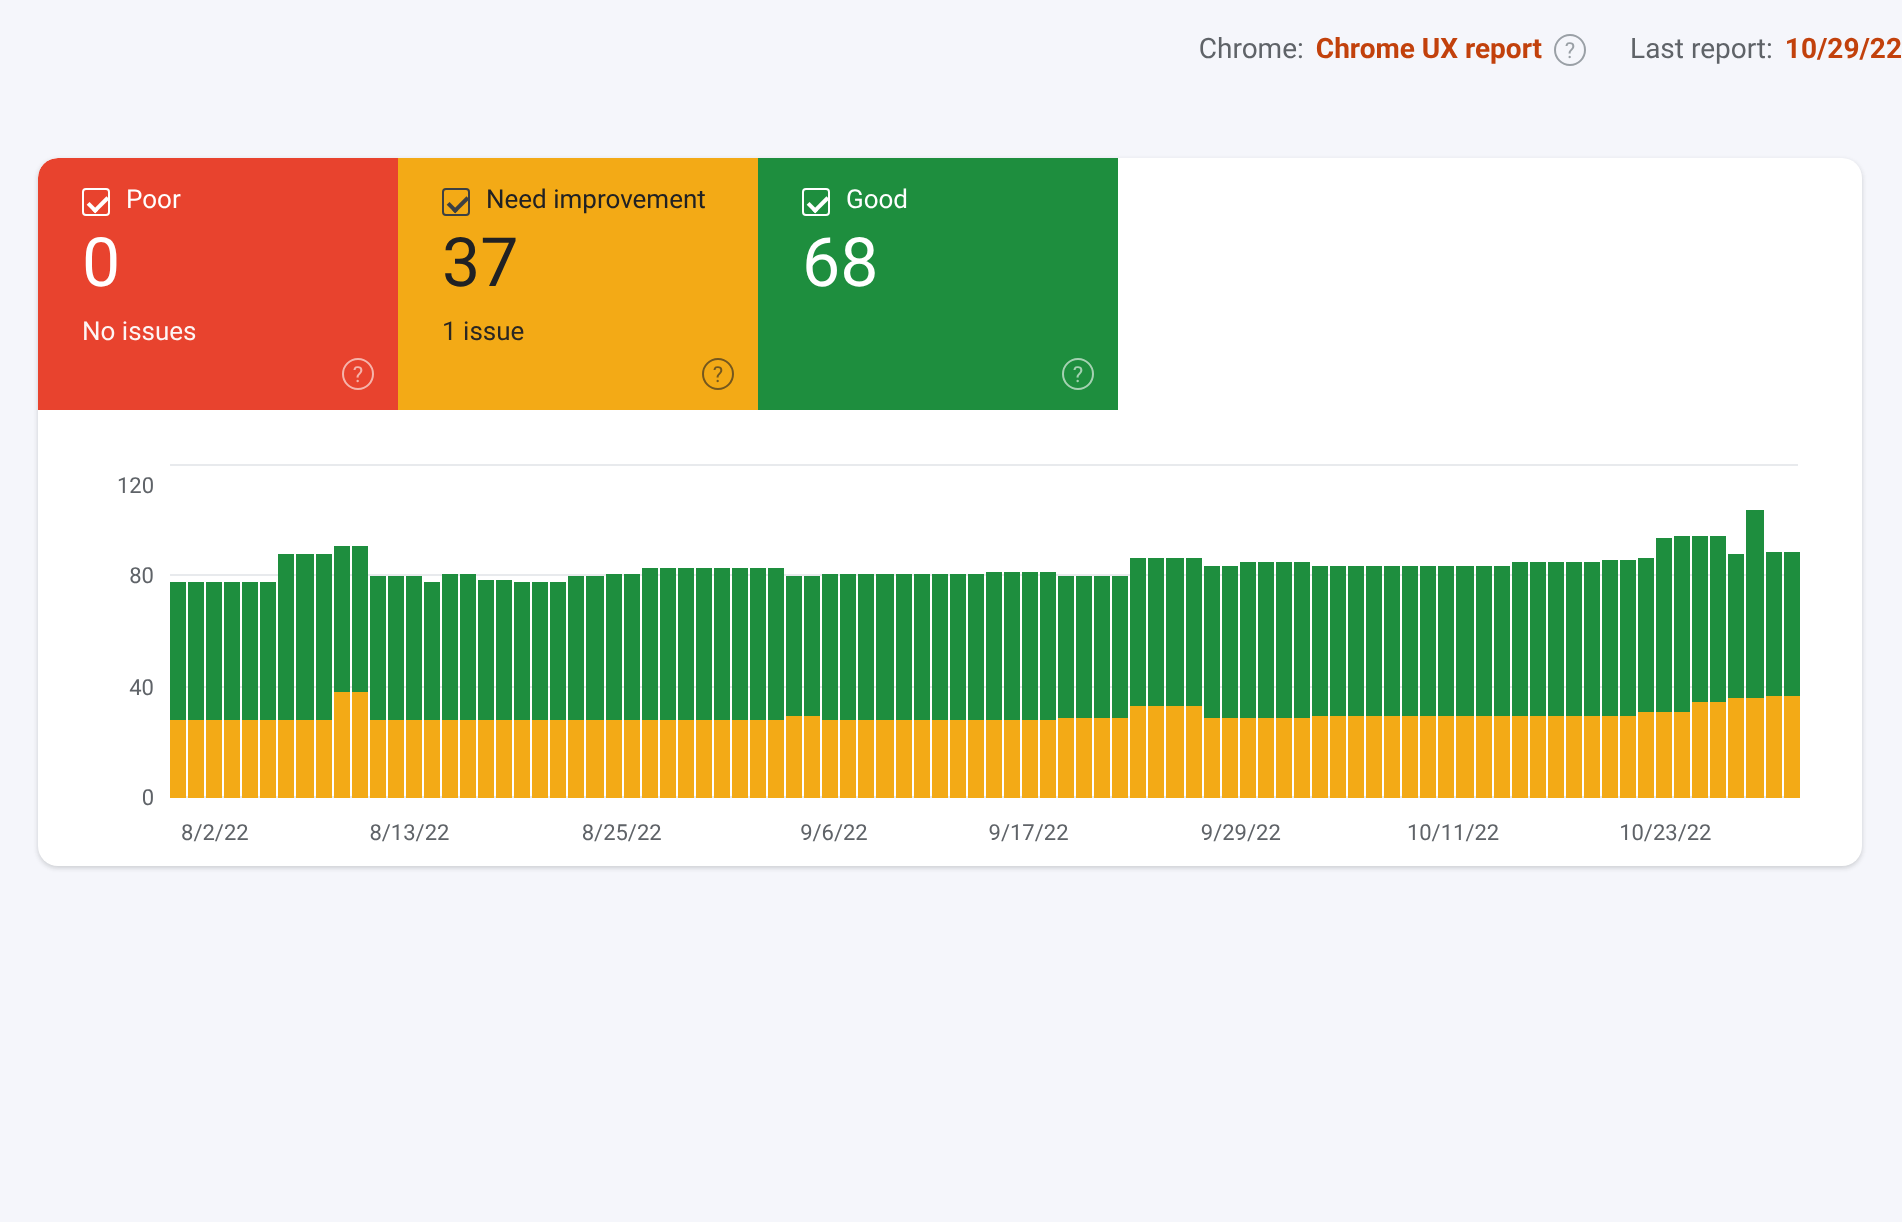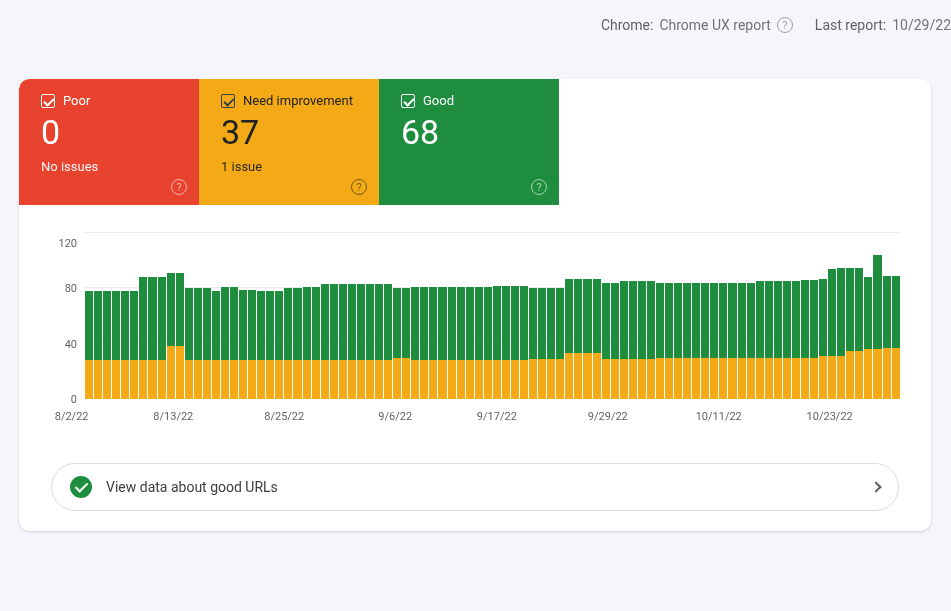--- a/index.html
+++ b/index.html
@@ -19,21 +19,21 @@
     justify-content: flex-end;
     align-items: center;
     gap: 22px;
     padding: 17px 0 0 0;
     margin-right: 0;
     font-size: 14px;
     color: #5f6368;
   }
   .top-meta-item { display: flex; align-items: center; gap: 6px; }
   .top-meta-item .label { color: #5f6368; }
-  .top-meta-item .value { color: #737373; font-weight: 400; }
+  .top-meta-item .value { color: #c2410c; font-weight: 700; }
   .help-circle {
     width: 16px; height: 16px;
     display: inline-flex; align-items: center; justify-content: center;
     border: 1px solid #9aa0a6; border-radius: 50%;
     color: #9aa0a6; font-size: 11px; line-height: 1;
   }
 
   .card {
     width: 912px;
     margin: 46px 0 0 19px;
@@ -125,21 +125,21 @@
     flex: 1 1 0;
     display: flex;
     flex-direction: column-reverse;
     height: 100%;
   }
   .seg-need { background: #f3aa16; width: 100%; }
   .seg-good { background: #1e8e3e; width: 100%; }
 
   .x-axis {
     position: absolute;
-    left: 16px; right: 0; bottom: 0;
+    left: 52px; right: 0; bottom: 0;
     height: 20px;
   }
   .x-tick {
     position: absolute;
     bottom: 0;
     font-size: 11px;
     color: #5f6368;
     transform: translateX(-50%);
     white-space: nowrap;
   }
@@ -603,19 +603,14 @@
           <div class="x-tick" style="left: 26.1111%;">8/25/22</div>
           <div class="x-tick" style="left: 39.4444%;">9/6/22</div>
           <div class="x-tick" style="left: 51.6667%;">9/17/22</div>
           <div class="x-tick" style="left: 65%;">9/29/22</div>
           <div class="x-tick" style="left: 78.3333%;">10/11/22</div>
           <div class="x-tick" style="left: 91.6667%;">10/23/22</div>
         </div>
       </div>
   </div>
 
-  <div class="chip">
-    <span class="disc"></span>
-    <span class="chip-label">View data about good URLs</span>
-    <span class="chevron"></span>
-  </div>
 
 </div>
 
 </body></html>

